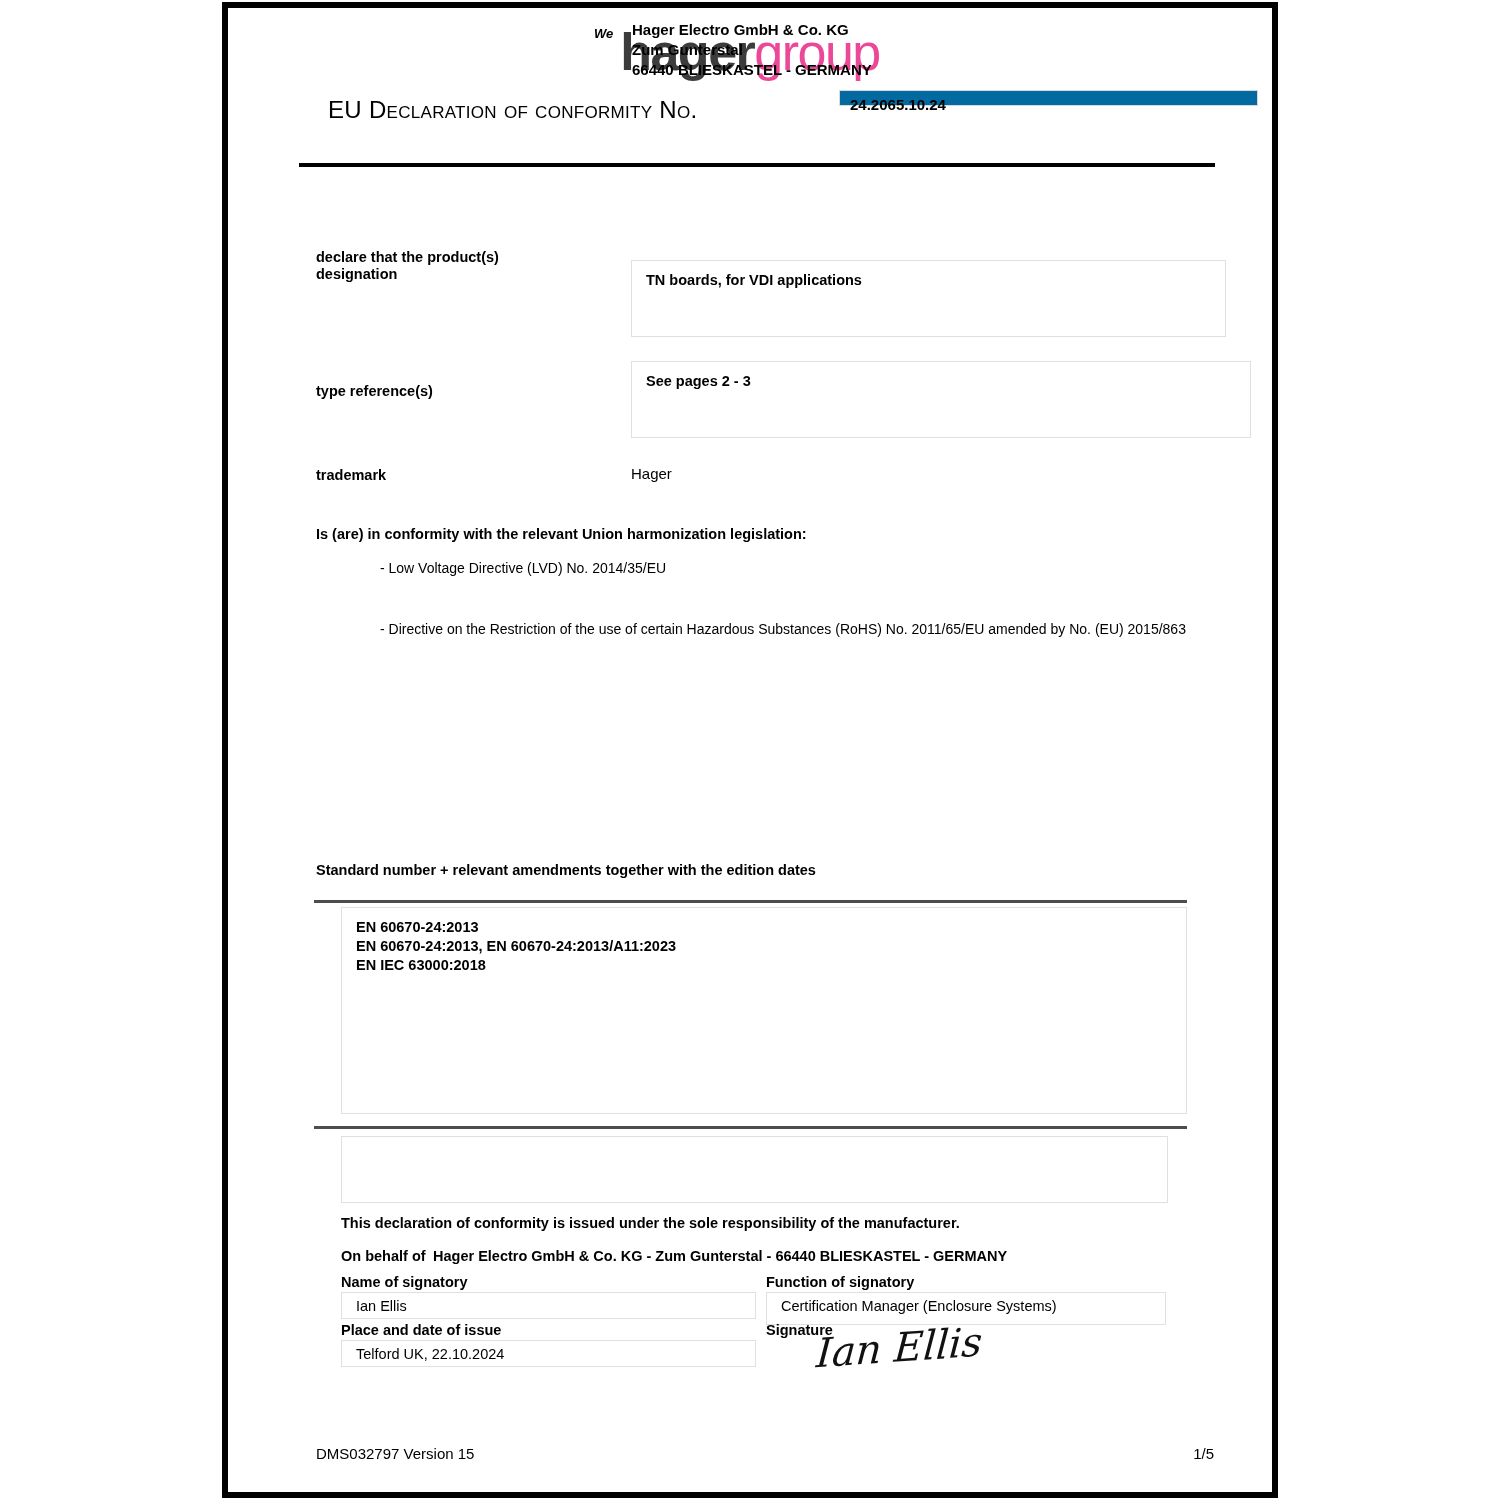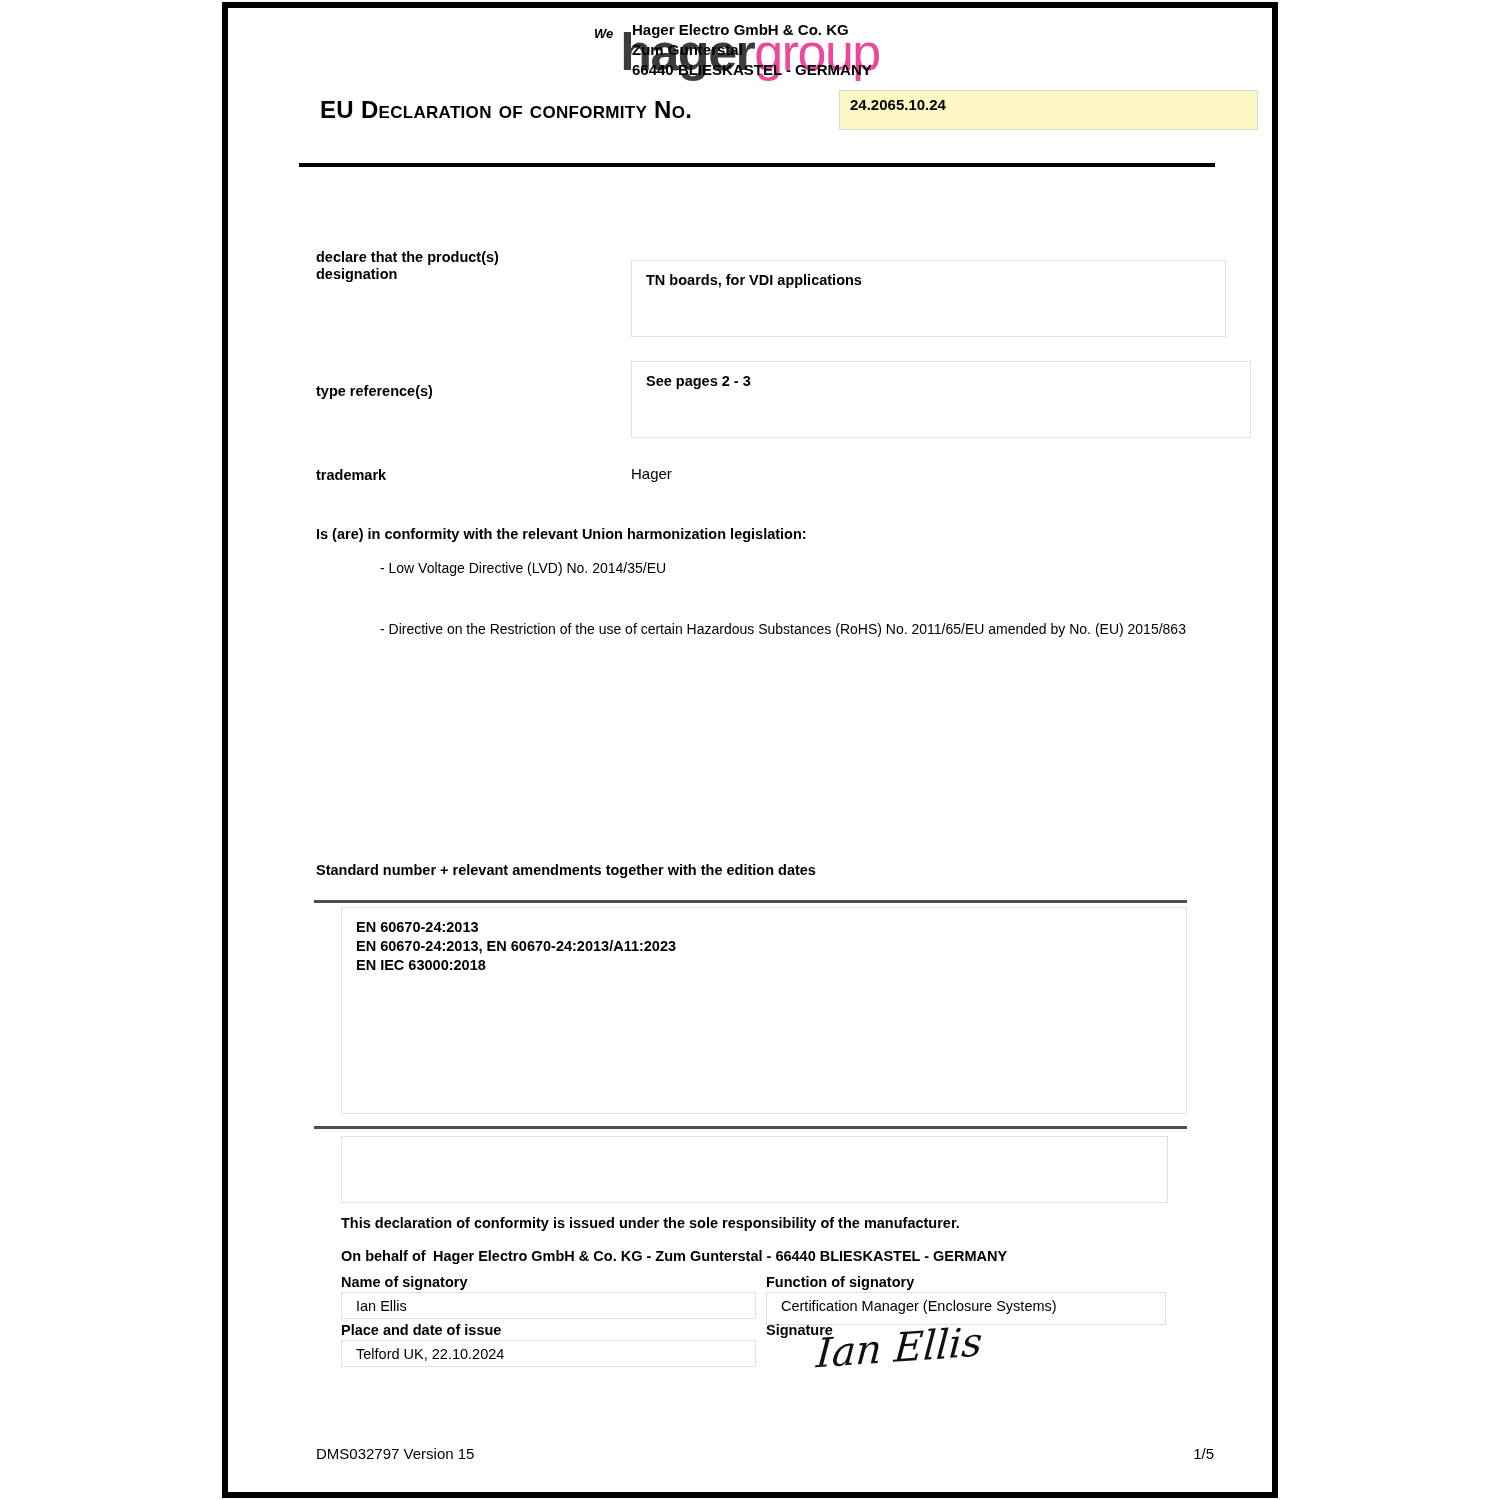--- a/index.html
+++ b/index.html
@@ -58,37 +58,37 @@
   
   #title-row {
     position: absolute;
     left: 88px;
     top: 82px;
     width: 940px;
     height: 44px;
   }
   #doc-title {
     position: absolute;
-    left: 4px;
+    left: 12px;
     top: 6px;
     font-size: 24px;
-    font-weight: bold;
+    font-weight: normal;
     font-variant: small-caps;
     letter-spacing: 0.3px;
     white-space: nowrap;
   }
   #doc-number-box {
     position: absolute;
     left: 523px;
     top: 0px;
     width: 419px;
-    height: 40px;
+    height: 16px;
     border: 1px solid #d9d9d9;
     box-sizing: border-box;
-    background: #fef9c3;
+    background: #0369a1;
   }
   #doc-number-value {
     position: absolute;
     left: 10px;
     top: 5px;
     font-size: 15px;
     font-weight: bold;
     white-space: nowrap;
   }
 

